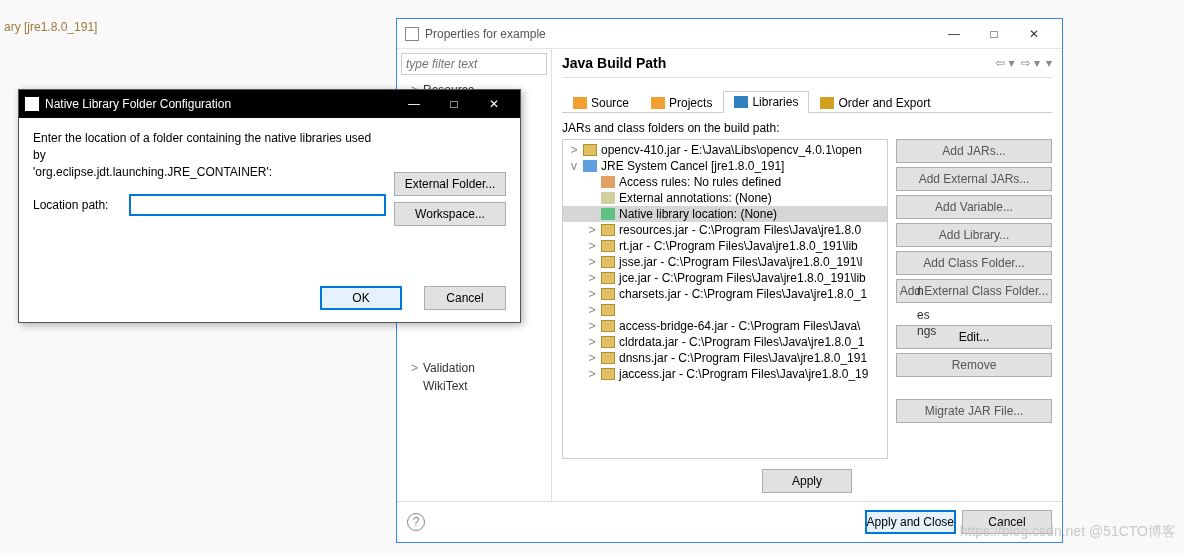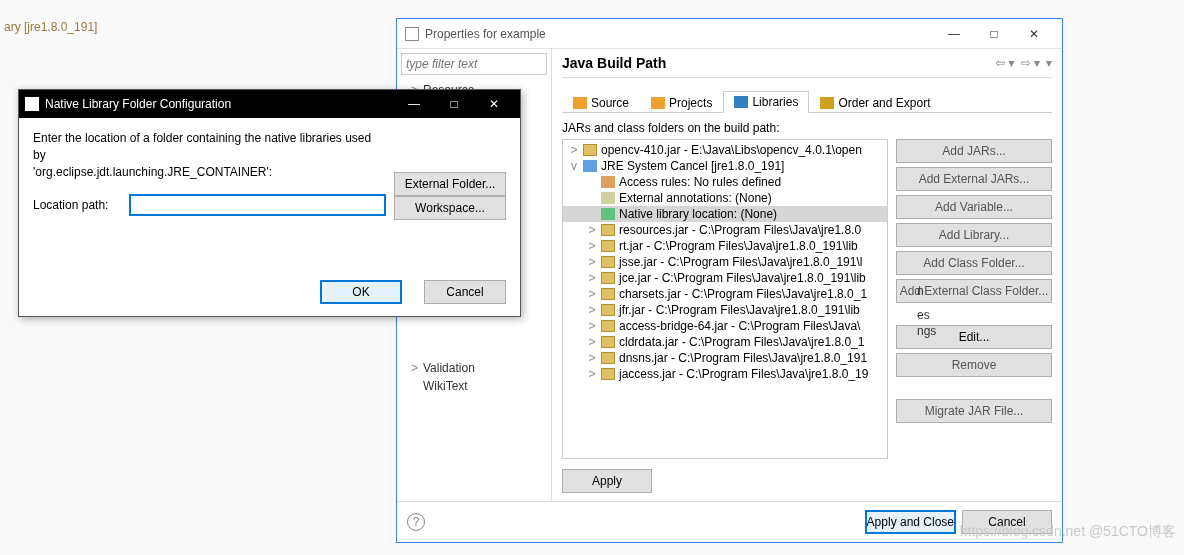--- a/index.html
+++ b/index.html
@@ -53,38 +53,38 @@
 .jic-lib { background: #60a0e0; }
 .jic-rule { background: #e0a060; }
 .jic-ann { background: #d0d0a0; }
 .jic-native { background: #60c080; }
 
 .btn-col { width: 156px; display: flex; flex-direction: column; gap: 4px; }
 .side-btn { height: 24px; border: 1px solid #adadad; background: #e1e1e1; color: #555; display: flex; align-items: center; justify-content: center; }
 .side-btn.enabled { color: #000; }
 .side-btn.gap-before { margin-top: 18px; }
 
-.apply-row { display: flex; justify-content: flex-start; padding-top: 10px; }
+.apply-row { display: flex; justify-content: center; padding-top: 10px; }
 .props-footer { border-top: 1px solid #ddd; padding: 8px 10px; display: flex; align-items: center; }
 .help-ic { width: 18px; height: 18px; border: 1px solid #888; border-radius: 50%; display: flex; align-items: center; justify-content: center; color: #888; }
 .footer-btns { margin-left: auto; display: flex; gap: 6px; }
 .dlg-btn { min-width: 90px; height: 24px; border: 1px solid #adadad; background: #e1e1e1; display: flex; align-items: center; justify-content: center; }
 .dlg-btn.primary { border: 2px solid #0078d7; background: #e5f1fb; }
 
 
 .native-dlg { position: absolute; left: 18px; top: 89px; width: 503px; background: #fff; border: 1px solid #555; box-shadow: 2px 2px 8px rgba(0,0,0,0.3); }
 .nd-title { height: 28px; background: #000; color: #fff; display: flex; align-items: center; padding: 0 6px; }
 .nd-title .icon { width: 14px; height: 14px; background: #fff; margin-right: 6px; }
 .nd-title .ttl { flex: 1; font-size: 12px; }
 .nd-title .wb { width: 40px; height: 26px; display: flex; align-items: center; justify-content: center; color: #fff; }
 .nd-body { padding: 12px 14px 0 14px; }
 .nd-body p { line-height: 1.4; }
 .loc-row { display: flex; align-items: center; gap: 21px; margin-top: 14px; }
 .loc-row input { flex: 1; height: 22px; border: 2px solid #0078d7; padding: 0 4px; }
-.nd-side { width: 112px; display: flex; flex-direction: column; }
+.nd-side { width: 112px; display: flex; flex-direction: column; gap: 6px; }
 .nd-side .dlg-btn { min-width: 0; width: 100%; }
 .nd-main { display: flex; gap: 8px; align-items: flex-start; }
 .nd-left { flex: 1; }
 .nd-foot { display: flex; justify-content: flex-end; gap: 22px; padding: 60px 14px 12px 14px; }
 
 .watermark { position: absolute; right: 8px; bottom: 14px; color: #c9c9c9; font-size: 14px; }
 </style>
 </head>
 <body>
 
@@ -204,21 +204,20 @@
                 <span>jce.jar - C:\Program Files\Java\jre1.8.0_191\lib</span>
               </div>
               <div class="t-row" style="padding-left: 24px;">
                 <span class="tw2">&gt;</span>
                 <span class="jic jic-jar"></span>
                 <span>charsets.jar - C:\Program Files\Java\jre1.8.0_1</span>
               </div>
               <div class="t-row" style="padding-left: 24px;">
                 <span class="tw2">&gt;</span>
                 <span class="jic jic-jar"></span>
-                <span>jfr.jar - C:\Program Files\Java\jre1.8.0_191\lib</span>
               </div>
               <div class="t-row" style="padding-left: 24px;">
                 <span class="tw2">&gt;</span>
                 <span class="jic jic-jar"></span>
                 <span>access-bridge-64.jar - C:\Program Files\Java\</span>
               </div>
               <div class="t-row" style="padding-left: 24px;">
                 <span class="tw2">&gt;</span>
                 <span class="jic jic-jar"></span>
                 <span>cldrdata.jar - C:\Program Files\Java\jre1.8.0_1</span>

